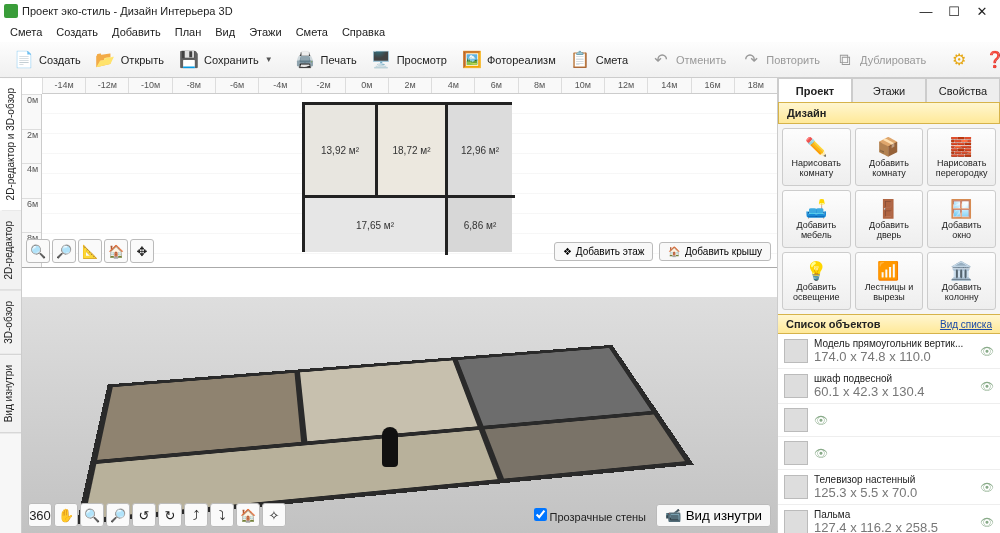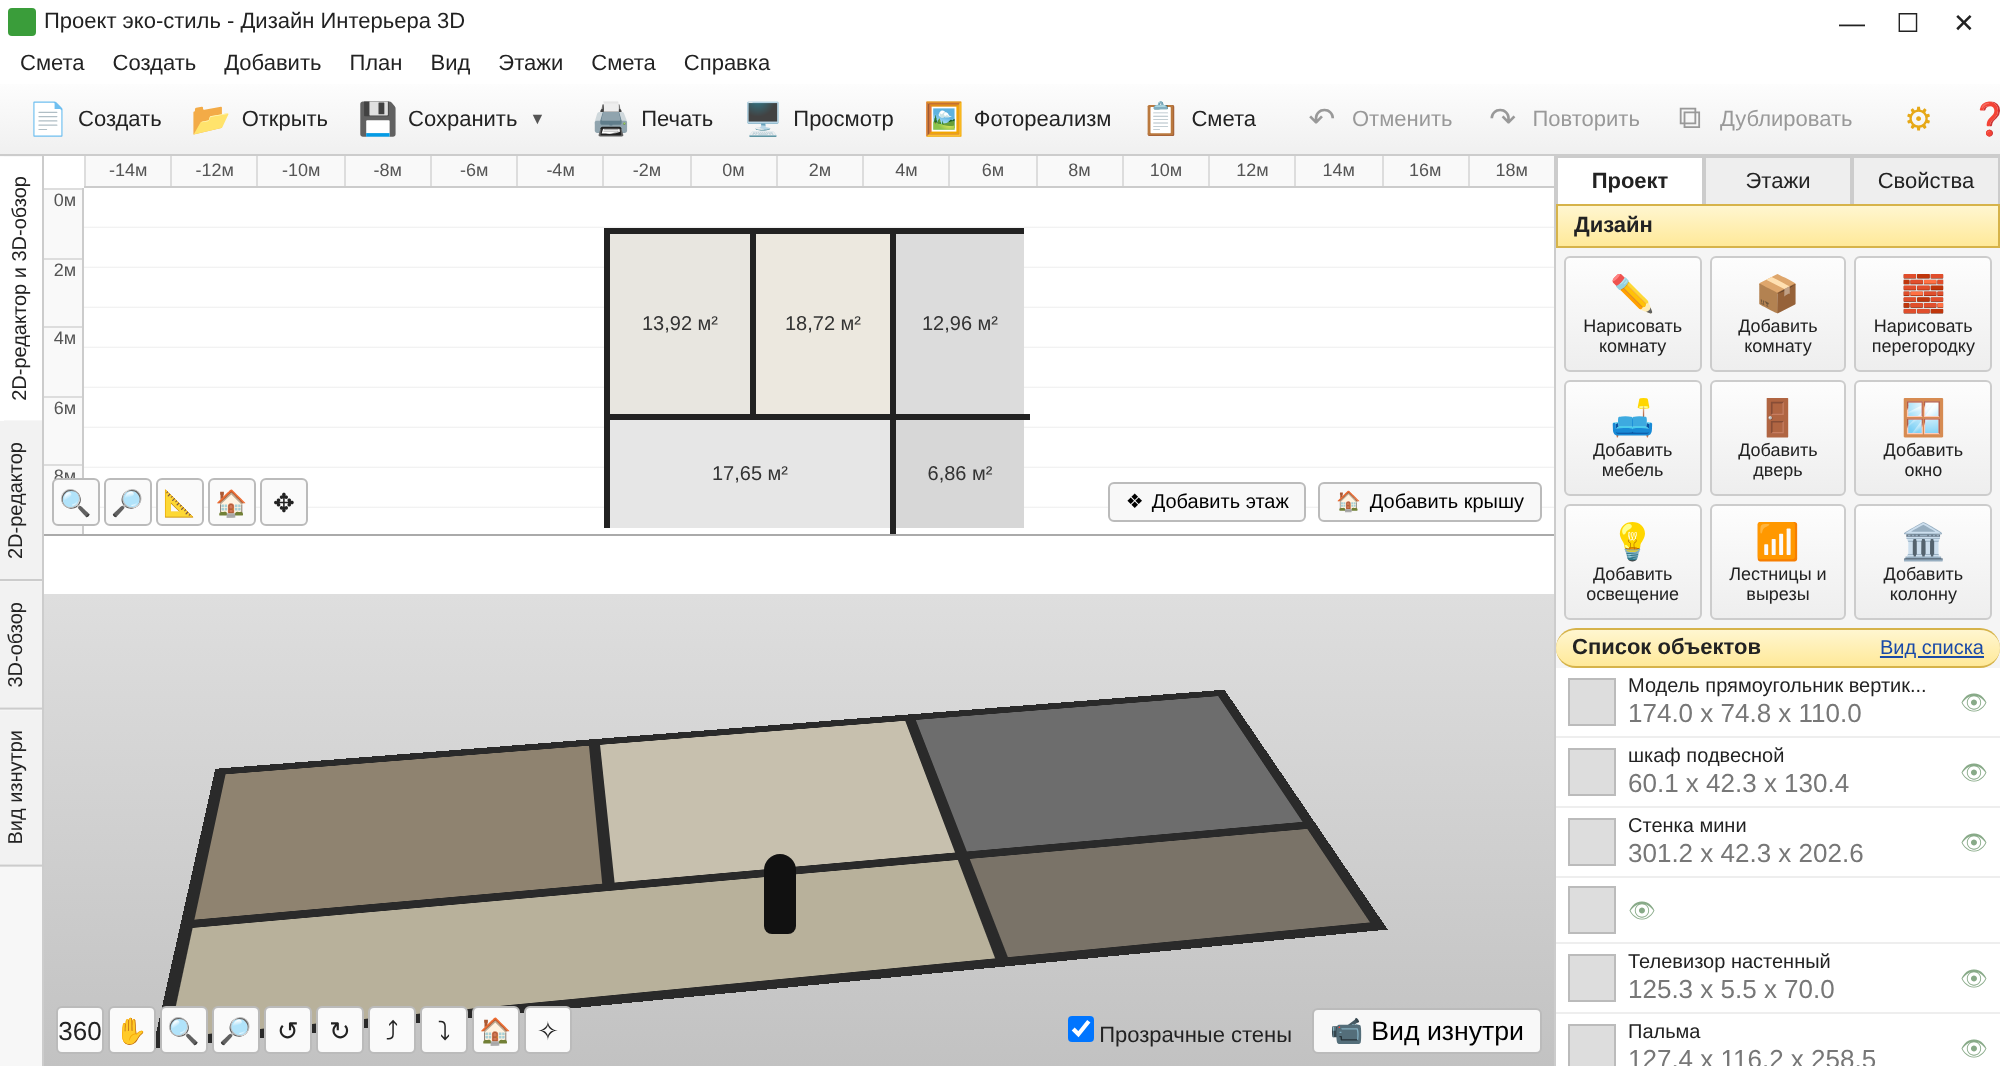--- a/index.html
+++ b/index.html
@@ -26,21 +26,21 @@
 .side-tab.active { background: #fff; border-right: 2px solid #fff; }
 
 .center { flex: 1; display: flex; flex-direction: column; border-right: 1px solid #ccc; }
 
 .pane2d { height: 190px; border-bottom: 1px solid #aaa; position: relative; background: #fff; overflow: hidden; }
 .ruler-h { position: absolute; top: 0; left: 20px; right: 0; height: 16px; background: #f9f9f9; border-bottom: 1px solid #ccc; display: flex; font-size: 9px; color: #555; }
 .ruler-h div { flex: 1; text-align: center; border-left: 1px solid #ddd; padding-top: 2px; }
 .ruler-v { position: absolute; top: 16px; left: 0; width: 20px; bottom: 0; background: #f9f9f9; border-right: 1px solid #ccc; display: flex; flex-direction: column; font-size: 9px; color: #555; }
 .ruler-v div { flex: 1; text-align: center; border-top: 1px solid #ddd; padding-left: 2px; }
 .canvas2d { position: absolute; top: 16px; left: 20px; right: 0; bottom: 0; background: repeating-linear-gradient(#fff,#fff 19px,#eee 20px), repeating-linear-gradient(90deg,#fff,#fff 19px,#eee 20px); }
-.plan { position: absolute; left: 260px; top: 20px; width: 210px; height: 150px; border: 3px solid #222; background: #f5f5f5; }
+.plan { position: absolute; left: 260px; top: 8px; width: 210px; height: 150px; border: 3px solid #222; background: #f5f5f5; }
 .plan .wall { position: absolute; background: #222; }
 .plan .room { position: absolute; display: flex; align-items: center; justify-content: center; font-size: 10px; color: #333; }
 .tools2d { position: absolute; left: 4px; bottom: 4px; display: flex; gap: 2px; }
 .tools2d .ib, .tools3d .ib { width: 24px; height: 24px; border: 1px solid #bbb; background: #fafafa; border-radius: 3px; display: flex; align-items: center; justify-content: center; font-size: 13px; }
 .btns2d { position: absolute; right: 6px; bottom: 6px; display: flex; gap: 6px; }
 .btns2d button { border: 1px solid #bbb; background: #f8f8f8; padding: 3px 8px; border-radius: 3px; font-size: 10px; display: flex; align-items: center; gap: 4px; }
 
 .pane3d { flex: 1; position: relative; background: linear-gradient(#dedede,#c2c2c2); overflow: hidden; margin-top: 29px; }
 .scene { position: absolute; inset: 0; }
 .floorshape { position: absolute; left: 80px; top: 20px; width: 560px; height: 210px; background: #b1a68e; transform: perspective(800px) rotateX(52deg) rotateZ(-8deg); border: 6px solid #2a2a2a; }
@@ -52,21 +52,21 @@
 .ctrl3d button { border: 1px solid #bbb; background: #f8f8f8; padding: 3px 8px; border-radius: 3px; display: flex; align-items: center; gap: 4px; }
 
 .rightpanel { width: 222px; background: #f5f5f5; display: flex; flex-direction: column; }
 .rtabs { display: flex; height: 24px; }
 .rtab { flex: 1; border: 1px solid #ccc; border-bottom: none; background: #eee; display: flex; align-items: center; justify-content: center; font-size: 11px; }
 .rtab.active { background: #fff; font-weight: 600; }
 .rhead { background: linear-gradient(#fff6d0,#ffe999); border: 1px solid #d6b34a; padding: 4px 8px; font-weight: 600; font-size: 11px; }
 .grid3 { display: grid; grid-template-columns: repeat(3,1fr); gap: 4px; padding: 4px; }
 .tilebtn { border: 1px solid #ccc; background: linear-gradient(#fdfdfd,#eee); border-radius: 3px; height: 58px; display: flex; flex-direction: column; align-items: center; justify-content: center; font-size: 9px; text-align: center; padding: 2px; }
 .tilebtn .ic { font-size: 18px; height: 22px; }
-.listhead { display: flex; align-items: center; justify-content: space-between; padding: 3px 8px; background: linear-gradient(#fff6d0,#ffe999); border-top: 1px solid #d6b34a; border-bottom: 1px solid #d6b34a; font-weight: 600; border-radius: 10px; }
+.listhead { display: flex; align-items: center; justify-content: space-between; padding: 3px 8px; background: linear-gradient(#fff6d0,#ffe999); border-top: 1px solid #d6b34a; border-bottom: 1px solid #d6b34a; font-weight: 600; }
 .objlist { flex: 1; overflow: auto; background: #fff; }
 .obj { display: flex; align-items: center; gap: 6px; padding: 4px 6px; border-bottom: 1px solid #eee; }
 .obj .thumb { width: 24px; height: 24px; background: #ddd; border: 1px solid #bbb; flex-shrink: 0; }
 .obj .txt { flex: 1; overflow: hidden; }
 .obj .txt .nm { font-size: 10px; white-space: nowrap; overflow: hidden; text-overflow: ellipsis; }
 .obj .txt .dm { font-size: 13px; color: #777; }
 .obj .eye { width: 14px; font-size: 11px; color: #8a8; }
 .viewlink { font-size: 10px; color: #1a4aa8; text-decoration: underline; font-weight: normal; }
 </style>
 </head>
@@ -328,24 +328,20 @@
         <div class="obj">
           <div class="thumb"></div>
           <div class="txt">
             <div class="nm">шкаф подвесной</div>
             <div class="dm">60.1 x 42.3 x 130.4</div>
           </div>
           <div class="eye">👁</div>
         </div>
         <div class="obj">
           <div class="thumb"></div>
-          <div class="txt">
-            <div class="nm">Стенка мини</div>
-            <div class="dm">301.2 x 42.3 x 202.6</div>
-          </div>
           <div class="eye">👁</div>
         </div>
         <div class="obj">
           <div class="thumb"></div>
           <div class="eye">👁</div>
         </div>
         <div class="obj">
           <div class="thumb"></div>
           <div class="txt">
             <div class="nm">Телевизор настенный</div>

